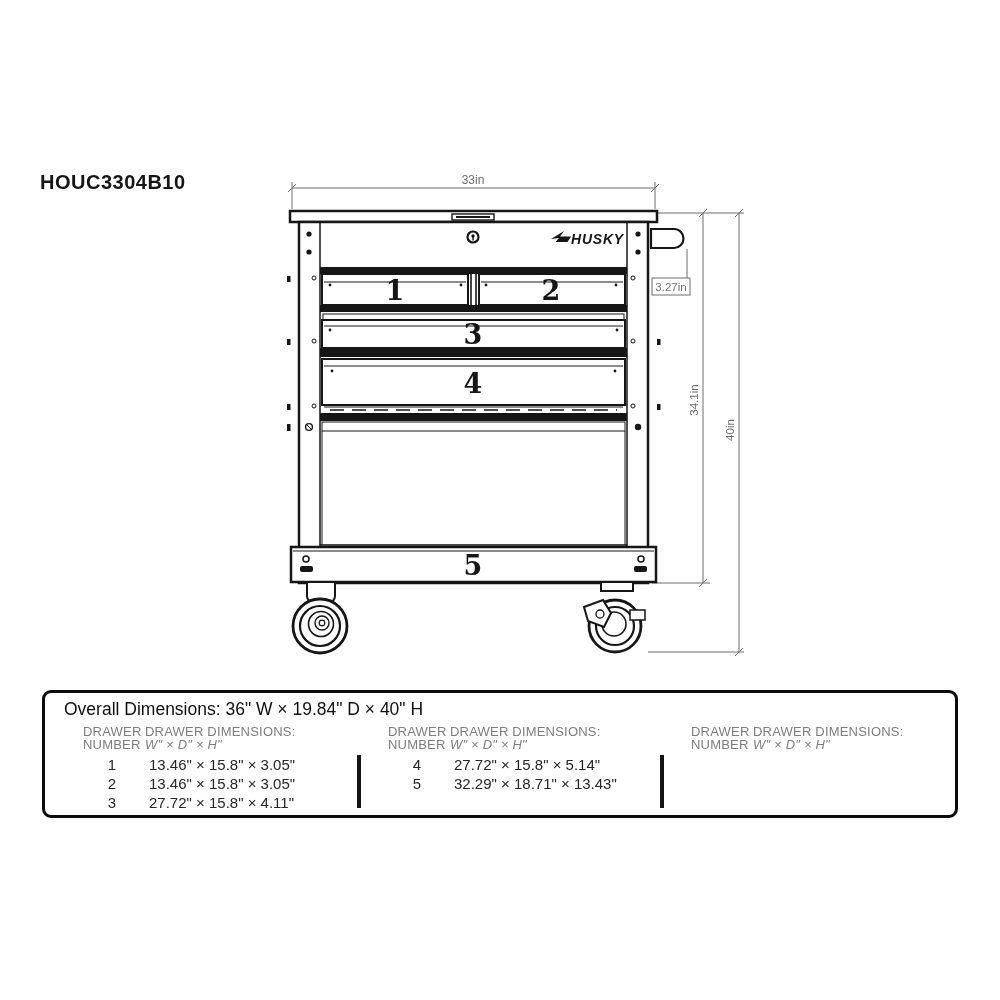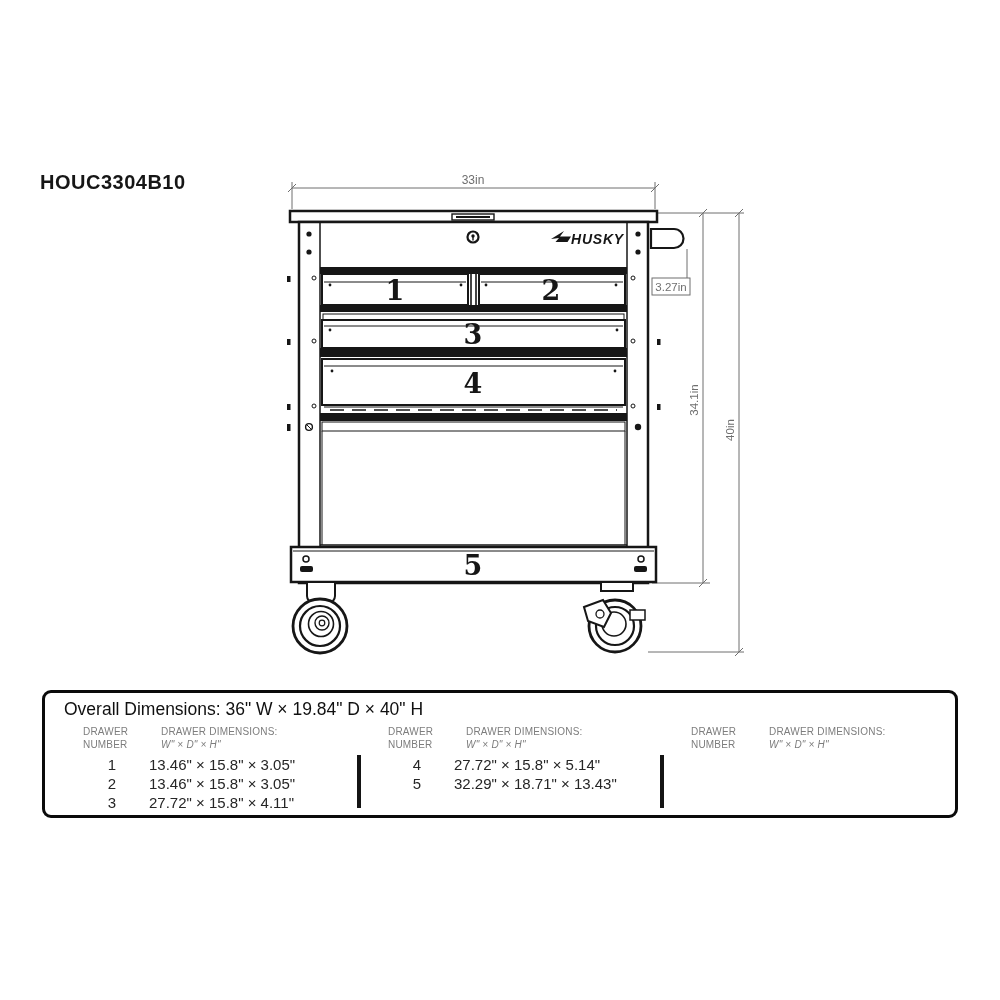--- a/index.html
+++ b/index.html
@@ -5,22 +5,22 @@
   html,body{margin:0;padding:0;background:#ffffff;}
   .sheet{position:relative;width:992px;height:1000px;background:#ffffff;
          font-family:"Liberation Sans",sans-serif;color:#161616;overflow:hidden;border-radius:16px;}
   .model{position:absolute;left:40px;top:171px;font-size:20px;font-weight:bold;letter-spacing:.5px;}
   svg.drawing{position:absolute;left:0;top:0;}
   .note{position:absolute;left:62px;top:652px;width:884px;font-size:15px;line-height:17.5px;color:#101010;}
   .spec{position:absolute;left:42px;top:690px;width:910px;height:122px;border:3px solid #0b0b0b;border-radius:9px;}
   .spec-title{position:absolute;left:19px;top:6px;font-size:17.5px;color:#101010;}
   .group{position:absolute;top:32px;}
   .g1{left:38px;} .g2{left:343px;} .g3{left:646px;}
-  .ghead{display:grid;grid-template-columns:58px auto;column-gap:20px;
-         font-size:10px;line-height:13px;color:#7d7d7d;letter-spacing:.2px;white-space:nowrap;}
+  .ghead{display:grid;grid-template-columns:58px auto;column-gap:4px;
+         font-size:13px;line-height:13px;color:#7d7d7d;letter-spacing:.2px;white-space:nowrap;}
   .ghead .it{font-style:italic;}
   .grows{margin-top:4px;}
   .grow{display:grid;grid-template-columns:58px auto;column-gap:8px;
         font-size:15px;line-height:19px;color:#262626;white-space:nowrap;}
   .grow .n{text-align:center;}
   .sep{position:absolute;top:62px;width:4px;height:53px;background:#141414;}
   .sep1{left:312px;} .sep2{left:615px;}
   .num{font-family:"DejaVu Serif",serif;font-weight:bold;font-size:27px;fill:#161616;}
   .dimtxt{font-family:"Liberation Sans",sans-serif;font-size:12px;fill:#6f6f6f;}
   .dimtxt2{font-family:"Liberation Sans",sans-serif;font-size:11.5px;fill:#6f6f6f;}

